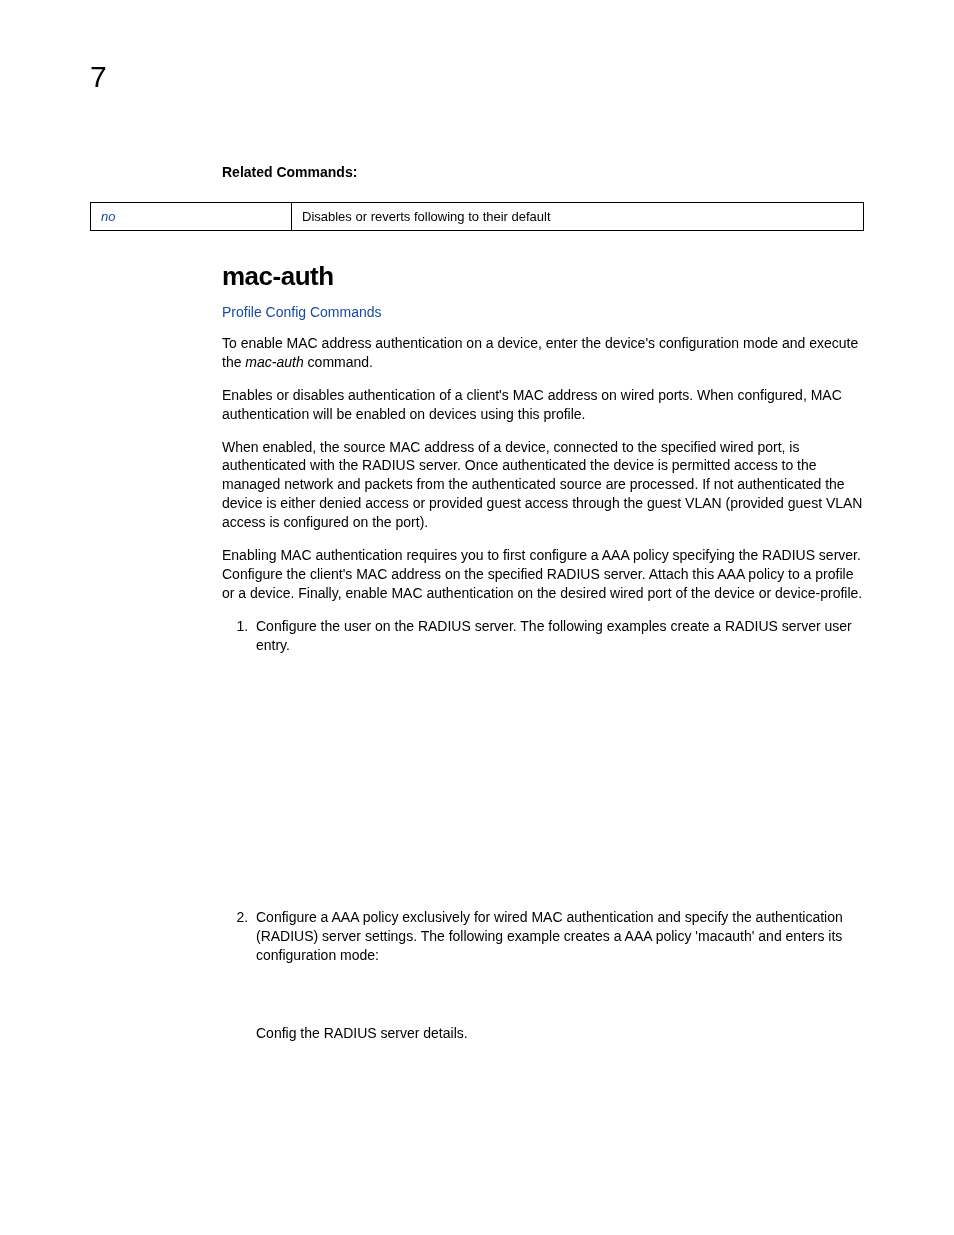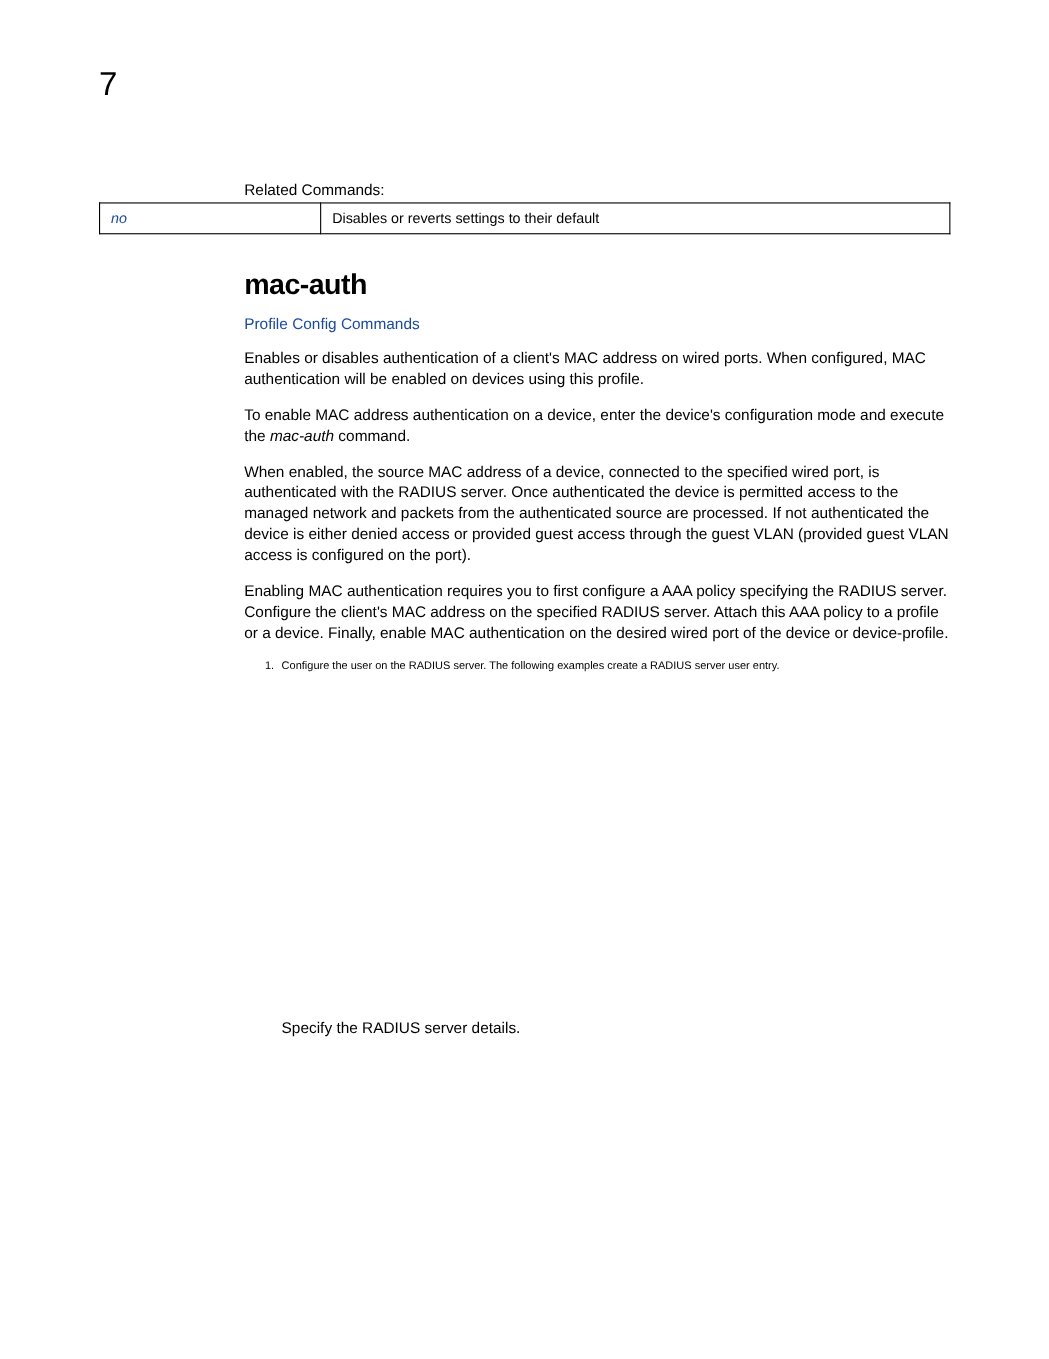--- a/index.html
+++ b/index.html
@@ -17,23 +17,23 @@
     .page-number {
       font-size: 30px;
       font-weight: normal;
       margin: 0 0 70px 0;
       font-family: Arial, Helvetica, sans-serif;
     }
     .content {
       margin-left: 132px;
     }
     .related-heading {
-      font-weight: normal;
+      font-weight: bold;
       font-size: 14px;
-      margin-bottom: 4px;
+      margin-bottom: 22px;
     }
     .related-table {
       border-collapse: collapse;
       width: calc(100% + 132px);
       margin-left: -132px;
       margin-bottom: 30px;
       font-size: 13px;
     }
     .related-table td {
       border: 1px solid #000;
@@ -59,21 +59,21 @@
     }
     p {
       font-size: 14px;
       line-height: 1.35;
       margin: 0 0 14px 0;
     }
     .italic {
       font-style: italic;
     }
     ol {
-      font-size: 10px;
+      font-size: 14px;
       line-height: 1.35;
       padding-left: 30px;
       margin: 0;
     }
     ol li {
       margin-bottom: 14px;
       padding-left: 4px;
     }
     .step-sub {
       margin-top: 60px;
@@ -91,46 +91,49 @@
   <div class="page-number">7</div>
 
   <div class="content">
     <div class="related-heading">Related Commands:</div>
   </div>
 
   <table class="related-table" style="margin-left:0; width:100%;">
     <tbody>
         <tr>
       <td>no</td>
-      <td>Disables or reverts settings to their default</td>
+      <td>Disables or reverts following to their default</td>
     </tr>
   </tbody>
     </table>
 
   <div class="content">
 
     <h2 class="cmd-title">mac-auth</h2>
 
     <div class="cmd-link">Profile Config Commands</div>
 
-    <p>Enables or disables authentication of a client's MAC address on wired ports. When configured, MAC authentication will be enabled on devices using this profile.</p>
-
     <p>
       <span>To enable MAC address authentication on a device, enter the device's configuration mode and execute the </span><span class="italic">mac-auth</span><span> command.</span>
     </p>
+
+    <p>Enables or disables authentication of a client's MAC address on wired ports. When configured, MAC authentication will be enabled on devices using this profile.</p>
 
     <p>When enabled, the source MAC address of a device, connected to the specified wired port, is authenticated with the RADIUS server. Once authenticated the device is permitted access to the managed network and packets from the authenticated source are processed. If not authenticated the device is either denied access or provided guest access through the guest VLAN (provided guest VLAN access is configured on the port).</p>
 
     <p>Enabling MAC authentication requires you to first configure a AAA policy specifying the RADIUS server. Configure the client's MAC address on the specified RADIUS server. Attach this AAA policy to a profile or a device. Finally, enable MAC authentication on the desired wired port of the device or device-profile.</p>
 
 
 
     <ol>
       <li>Configure the user on the RADIUS server. The following examples create a RADIUS server user entry.</li>
     </ol>
 
     <div class="gap-large"></div>
 
+    <ol start="2">
+      <li>Configure a AAA policy exclusively for wired MAC authentication and specify the authentication (RADIUS) server settings. The following example creates a AAA policy 'macauth' and enters its configuration mode:</li>
+    </ol>
 
-    <div class="step-sub">Specify the RADIUS server details.</div>
+    <div class="step-sub">Config the RADIUS server details.</div>
 
   </div>
 </div>
 
 </body></html>

